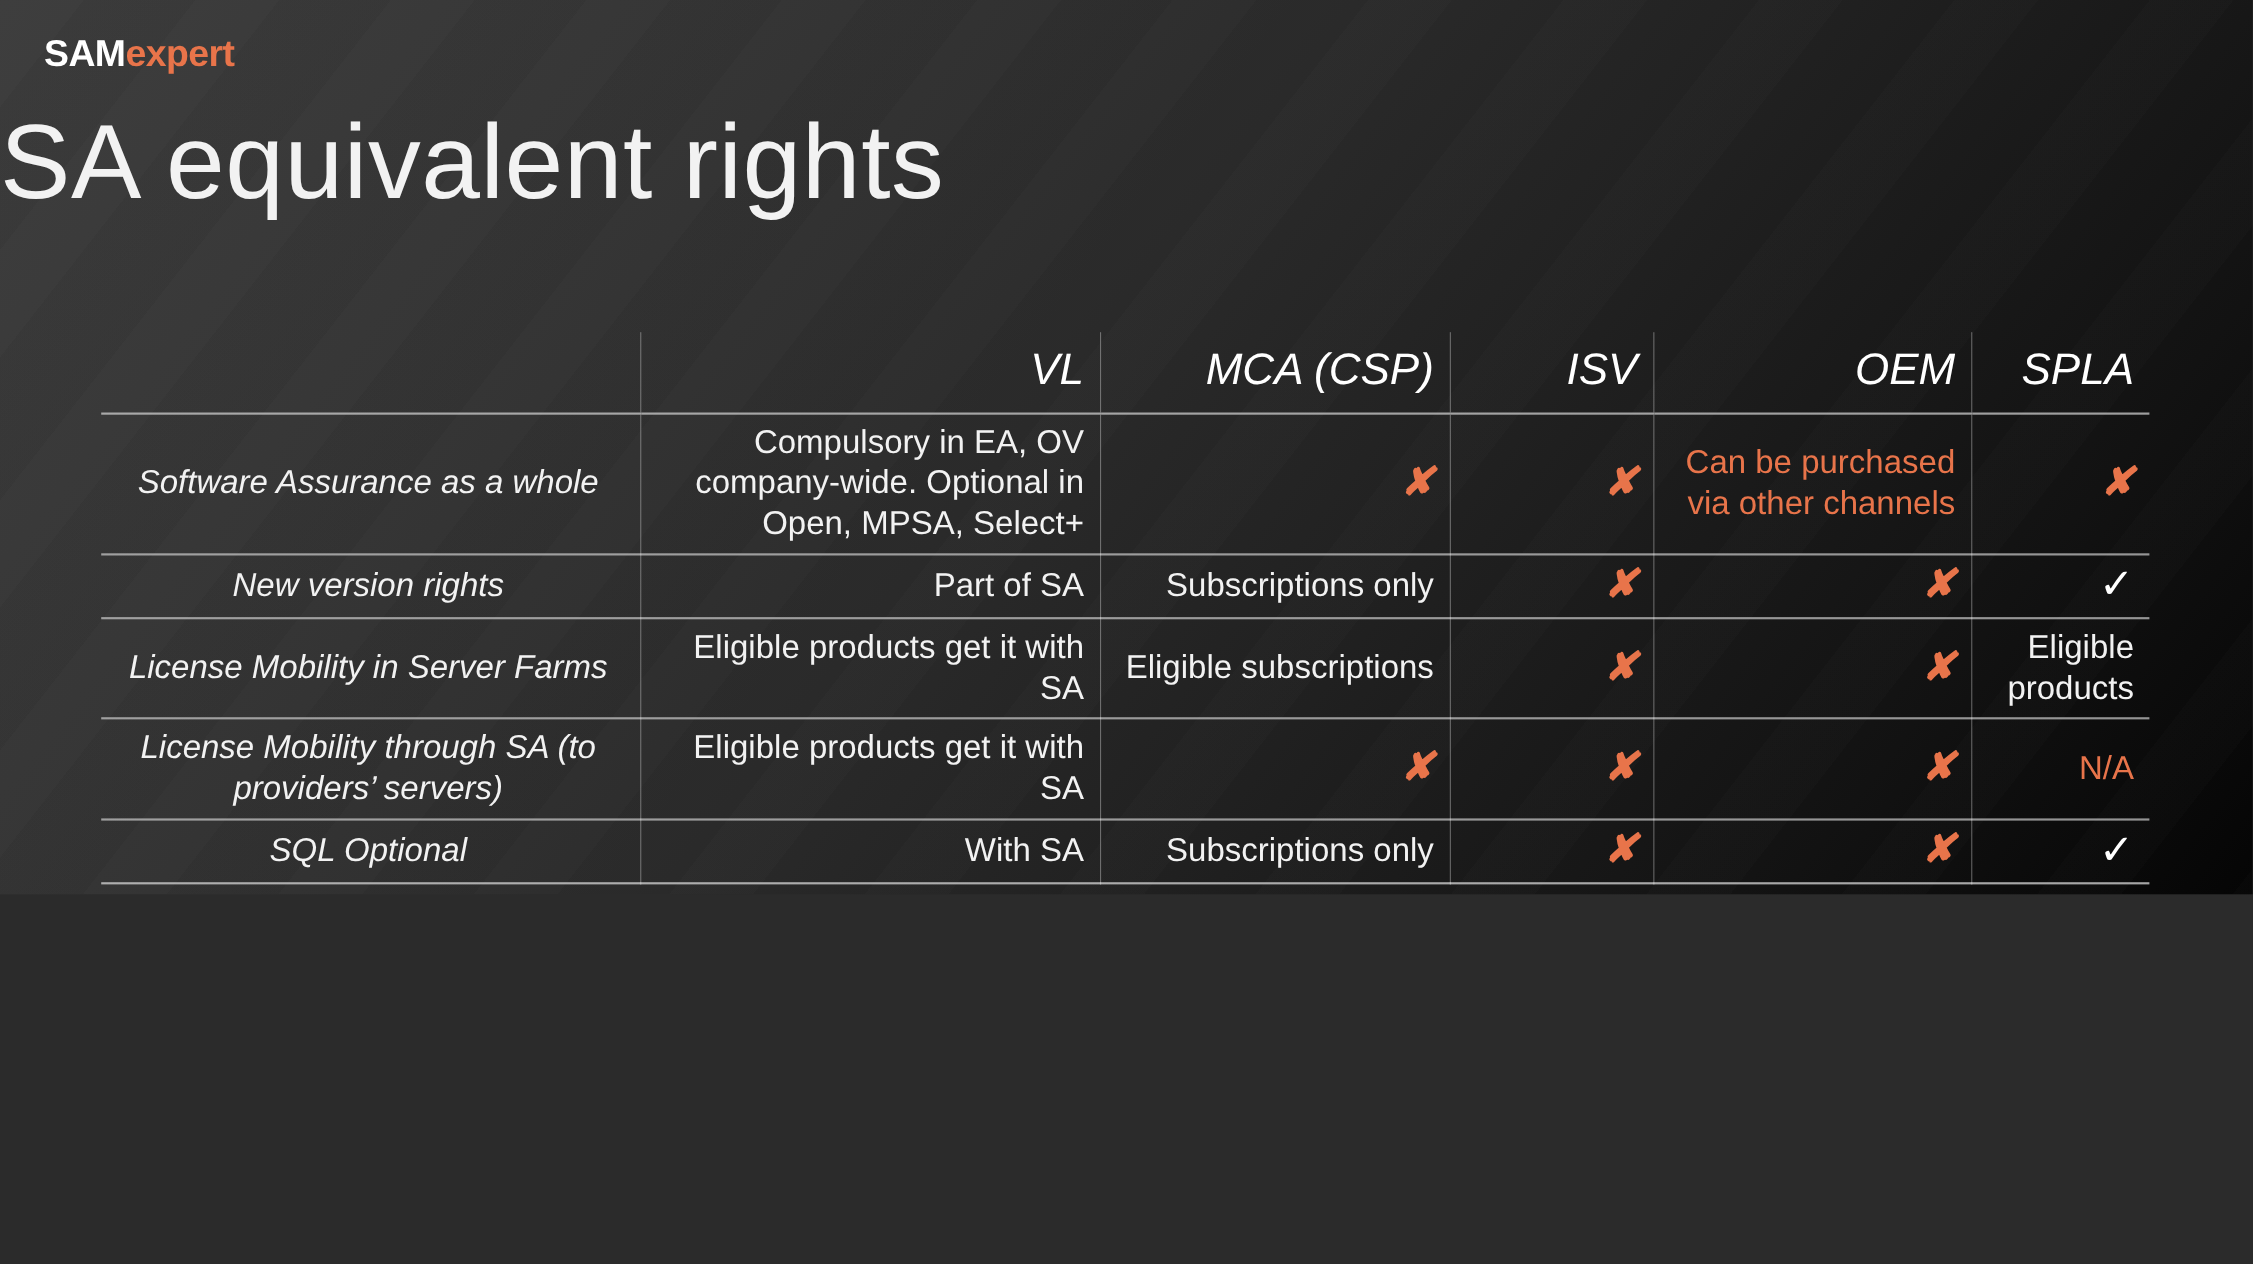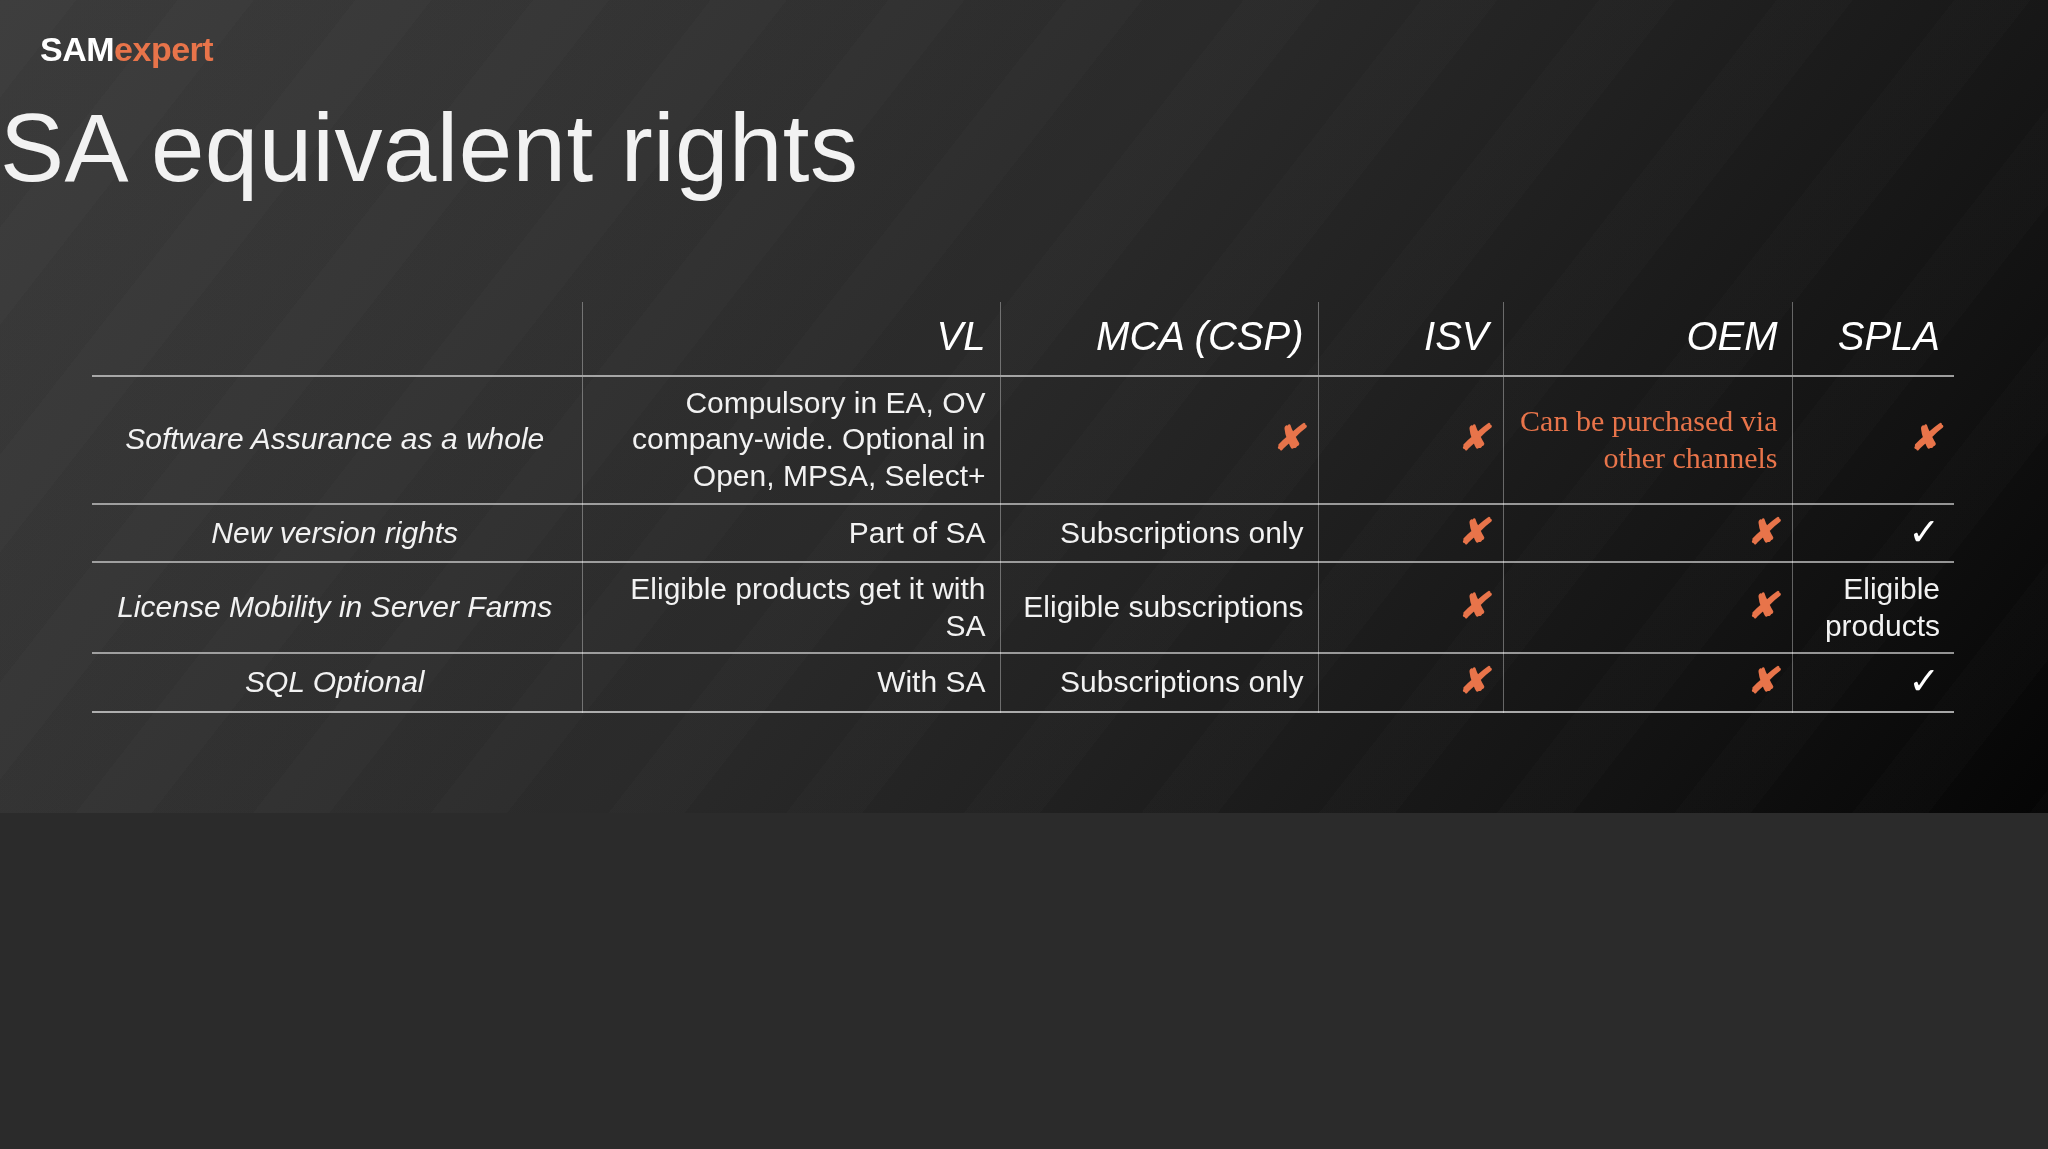--- a/index.html
+++ b/index.html
@@ -150,21 +150,21 @@
     display: inline-block;
     line-height: 1;
   }
   .mark-check {
     color: #ffffff;
     font-size: 38px;
     display: inline-block;
     line-height: 1;
     font-weight: normal;
   }
-  .accent { color: #e8744a; font-family: Liberation Serif, serif; }
+  .accent { color: #e8744a; }
 
   .cell-sm { font-size: 30px; }
 </style>
 </head>
 <body>
 
 <div id="slide">
 
   <div id="logo">
     <span class="sam">SAM</span><span class="expert">expert</span>
@@ -210,20 +210,28 @@
         </tr>
         <tr>
           <th class="rowhdr">License Mobility in Server Farms</th>
           <td><span class="cell-sm">Eligible products get it with SA</span></td>
           <td><span class="cell-sm">Eligible subscriptions</span></td>
           <td><span class="mark-x">✘</span></td>
           <td><span class="mark-x">✘</span></td>
           <td><span class="cell-sm">Eligible products</span></td>
         </tr>
         <tr>
+          <th class="rowhdr">License Mobility through SA (to providers’ servers)</th>
+          <td><span class="cell-sm">Eligible products get it with SA</span></td>
+          <td><span class="mark-x">✘</span></td>
+          <td><span class="mark-x">✘</span></td>
+          <td><span class="mark-x">✘</span></td>
+          <td><span class="cell-sm accent">N/A</span></td>
+        </tr>
+        <tr>
           <th class="rowhdr">SQL Optional</th>
           <td><span class="cell-sm">With SA</span></td>
           <td><span class="cell-sm">Subscriptions only</span></td>
           <td><span class="mark-x">✘</span></td>
           <td><span class="mark-x">✘</span></td>
           <td><span class="mark-check">✓</span></td>
         </tr>
       </tbody>
   </table>
 

